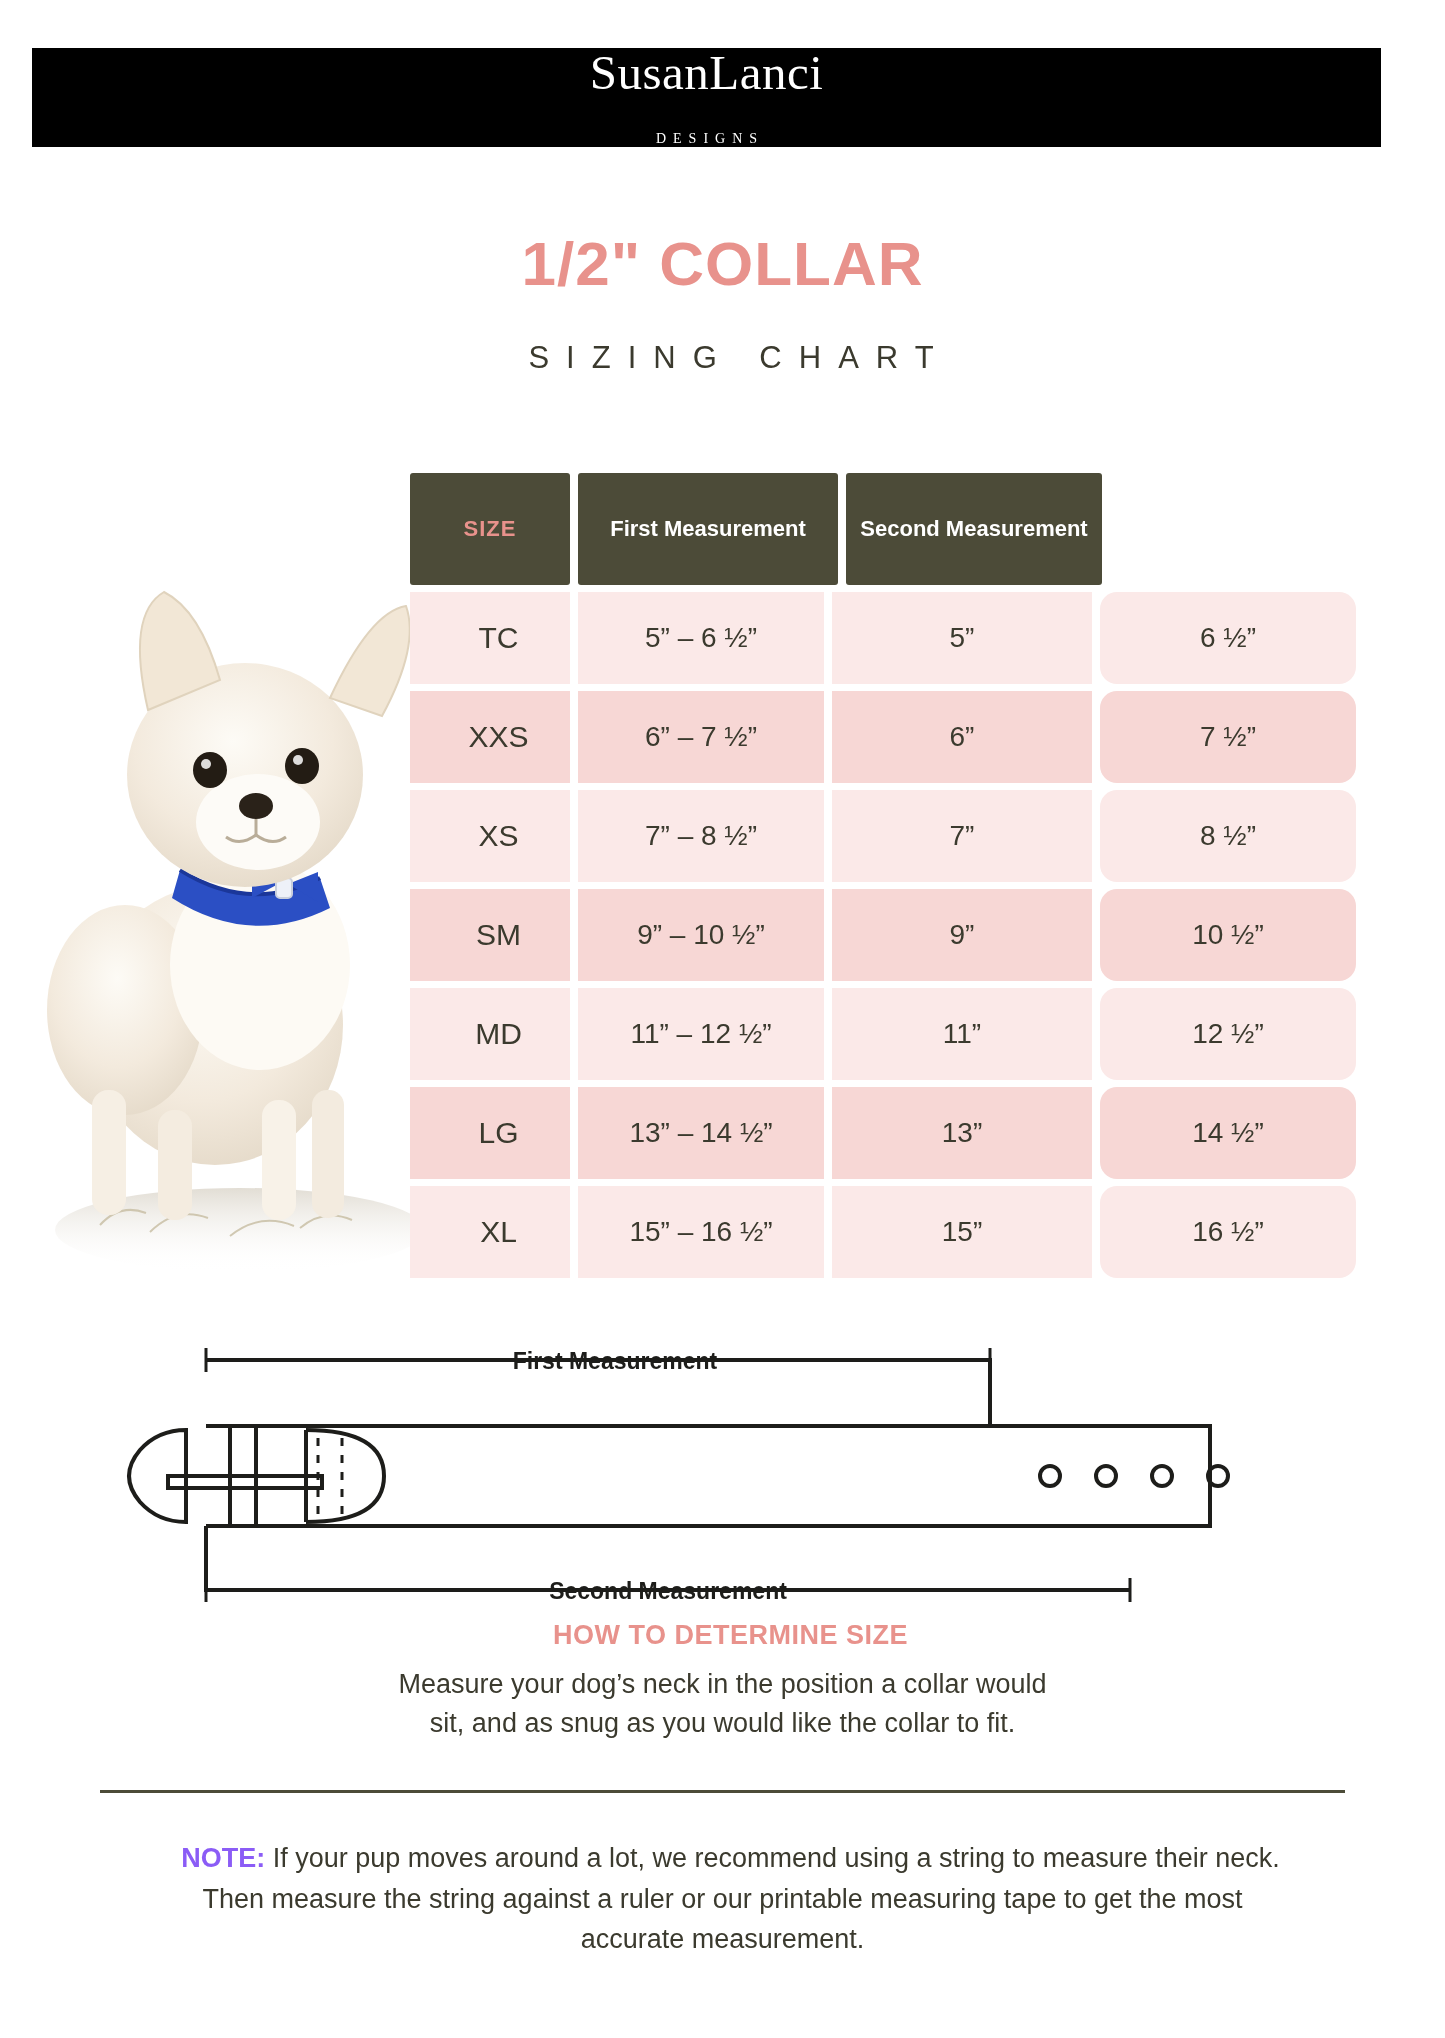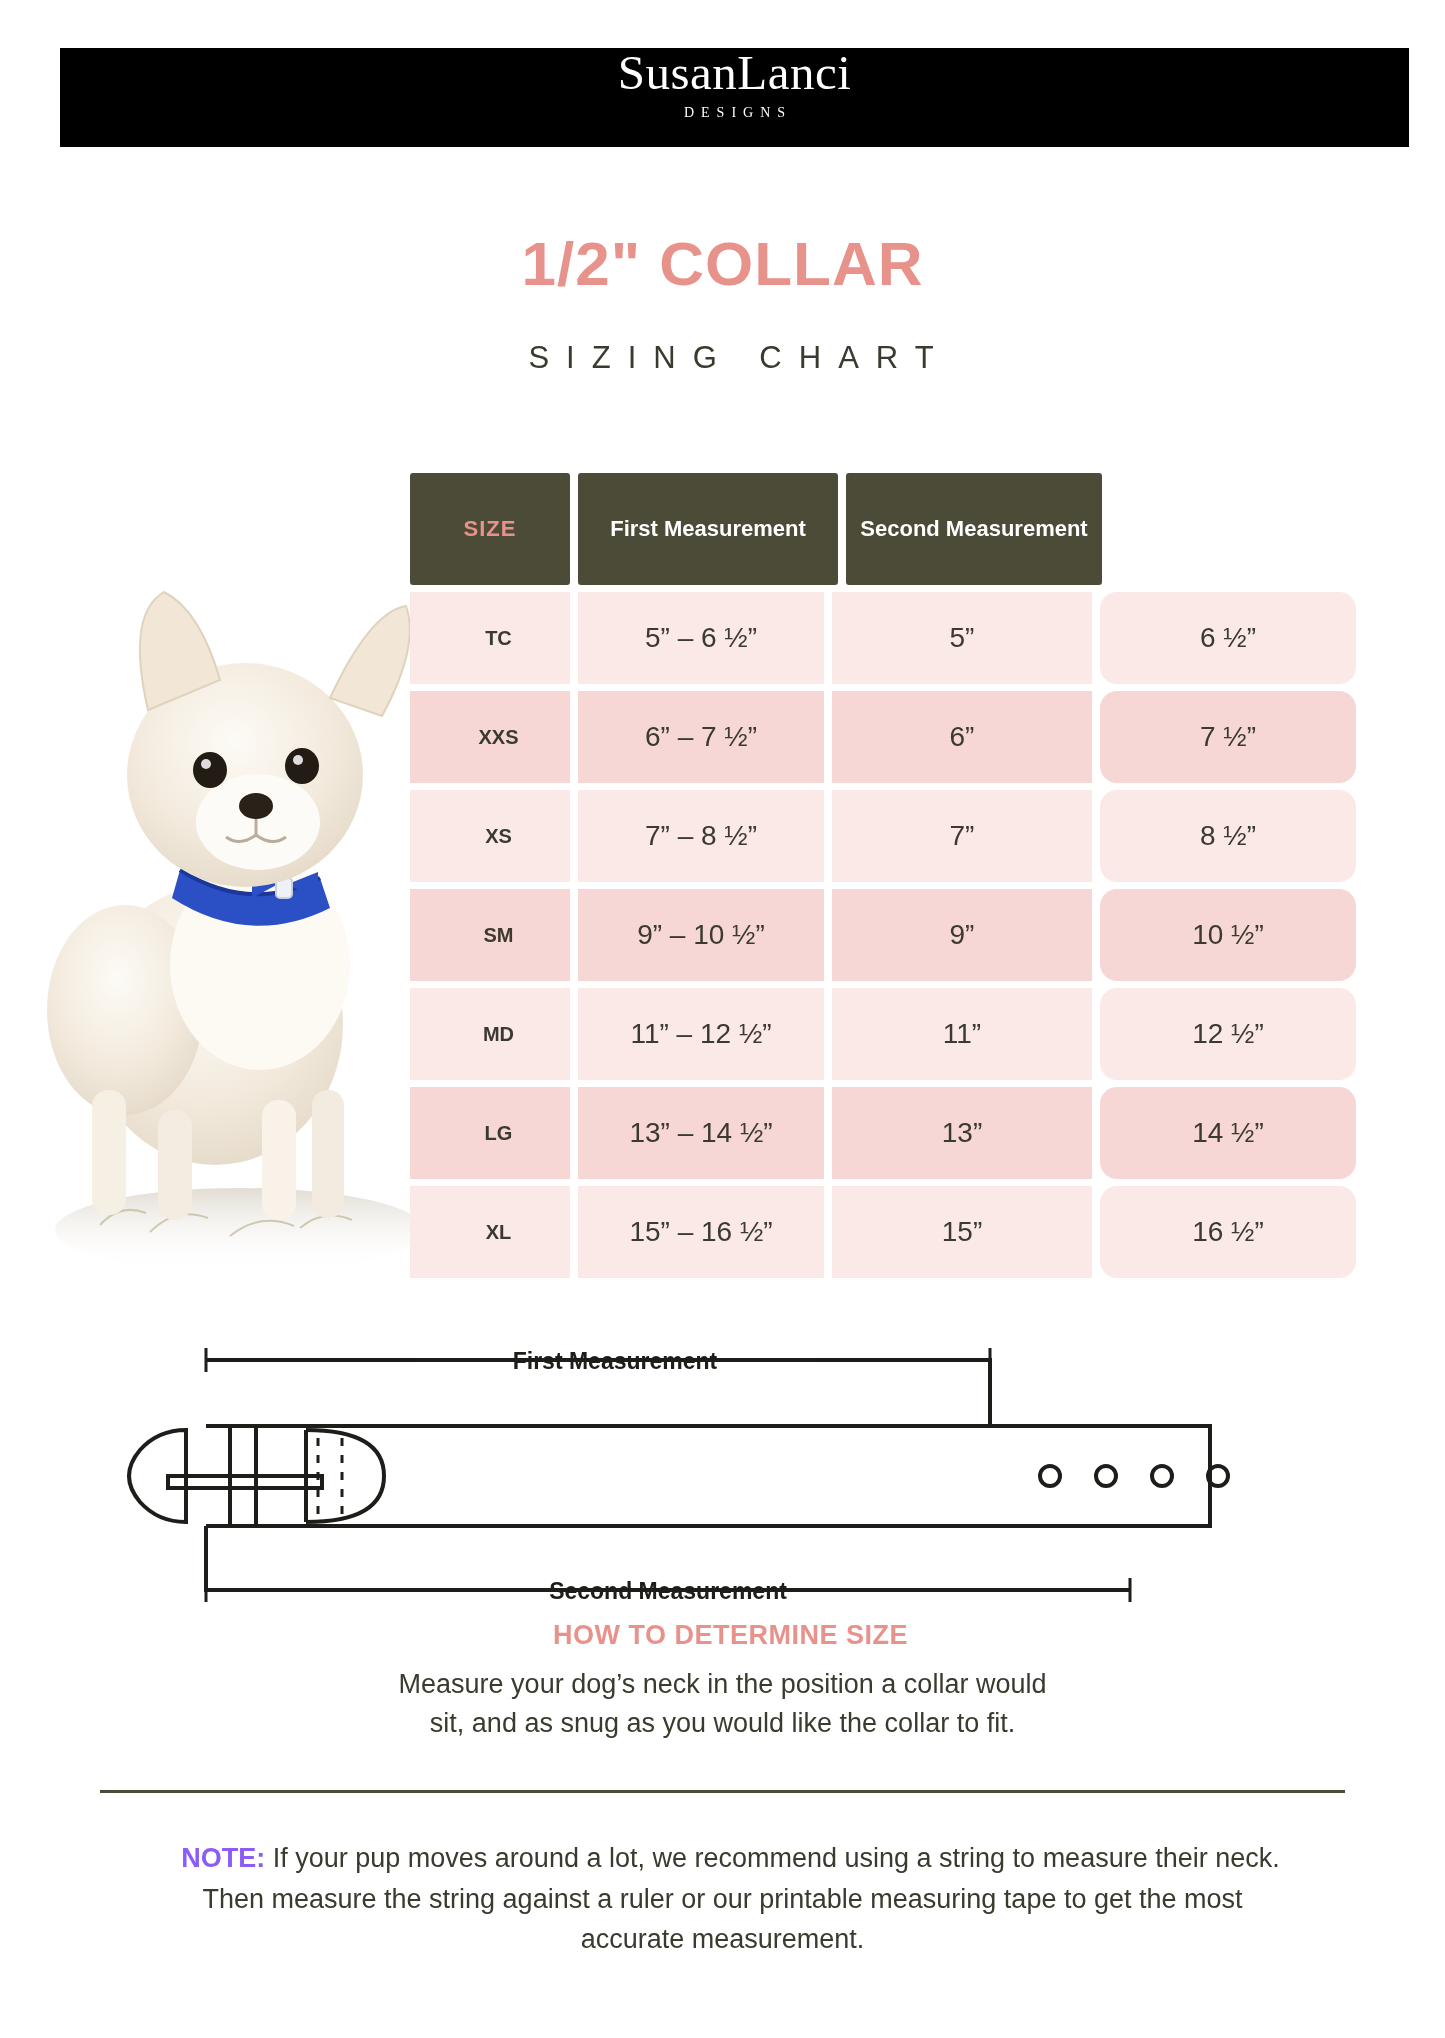--- a/index.html
+++ b/index.html
@@ -12,29 +12,29 @@
     height: 2038px;
     position: relative;
     font-family: "Liberation Sans", sans-serif;
     color: #3b3a2e;
     overflow: hidden;
   }
 
   
   .brand-bar {
     position: absolute;
-    left: 60px;
+    left: 32px;
     top: 48px;
     width: 1349px;
     height: 99px;
     background: #000000;
     display: flex;
     flex-direction: column;
     align-items: center;
-    justify-content: flex-start;
+    justify-content: space-between;
   }
   .brand-name {
     color: #ffffff;
     font-family: "Liberation Serif", serif;
     font-size: 49px;
     letter-spacing: 0.5px;
     line-height: 1;
     font-weight: 400;
   }
   .brand-sub {
@@ -115,21 +115,21 @@
   .thead .c-size {
     color: #e8928c;
     letter-spacing: 1px;
   }
 
   .tbody .cell {
     height: 92px;
     font-size: 28px;
     color: #3b3a2e;
   }
-  .tbody .c-size { font-weight: bold; font-size: 20px; padding-left: 17px; }
+  .tbody .c-size { font-weight: normal; font-size: 30px; padding-left: 17px; }
   .row-a .cell { background: #fbe9e8; }
   .row-b .cell { background: #f7d7d5; }
 
   
   .diagram {
     position: absolute;
     left: 110px;
     top: 1330px;
     width: 1230px;
     height: 300px;

